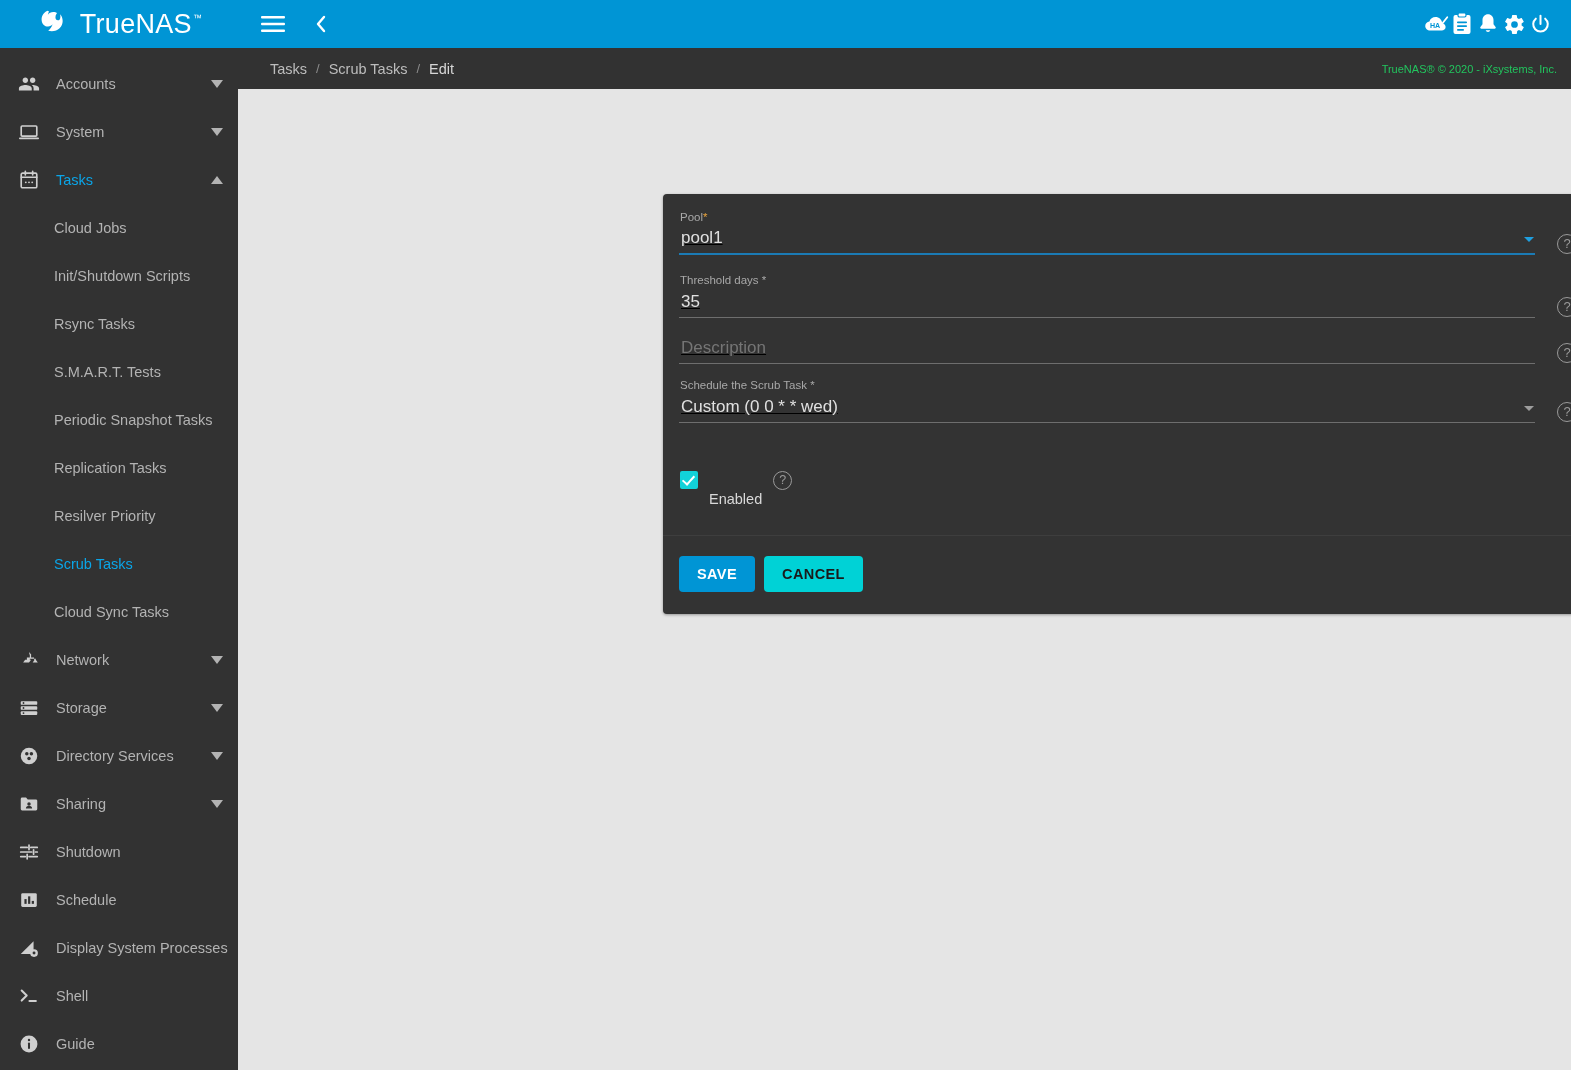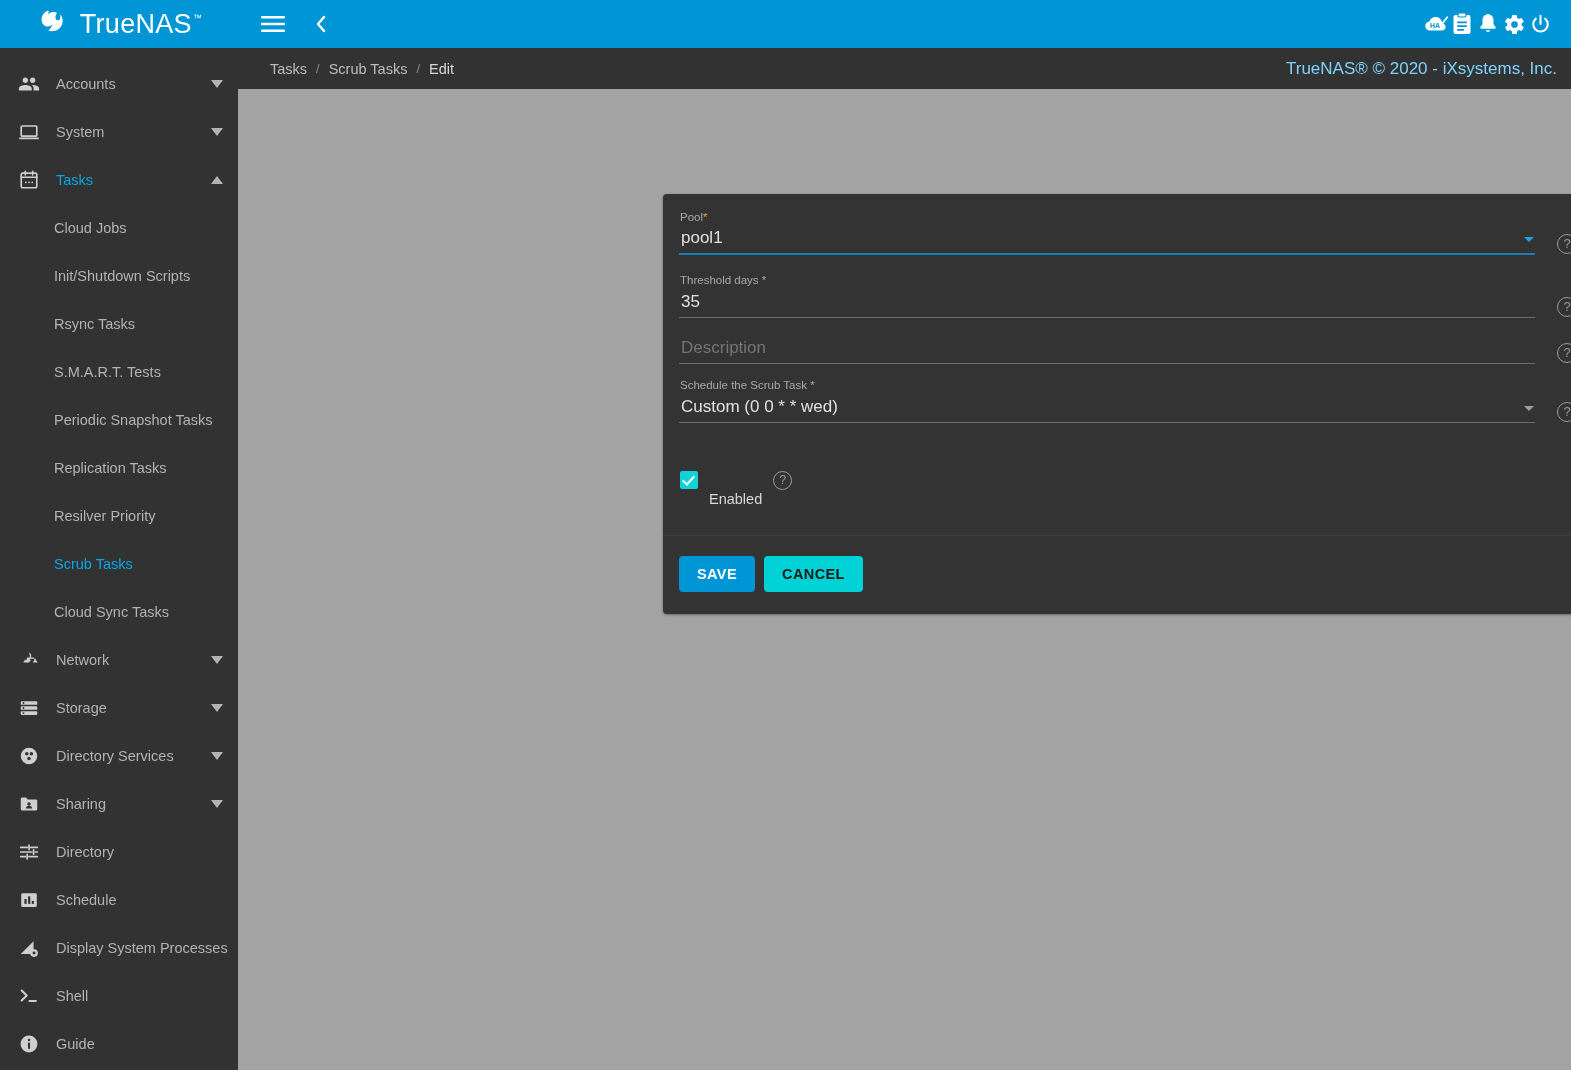--- a/index.html
+++ b/index.html
@@ -82,24 +82,24 @@
     height: 41px; min-height: 41px;
     background: #323232;
     display: flex; align-items: center;
     padding: 0 14px 0 32px;
     font-size: 14.5px;
     color: #bdbdbd;
   }
   .crumb { color: #bdbdbd; cursor: pointer; }
   .crumb.last { color: #d6d6d6; cursor: default; }
   .crumb-sep { color: #8c8c8c; padding: 0 9px; font-size: 13px; }
-  .copyright { margin-left: auto; color: #7dd3fc; font-size: 17px; }
+  .copyright { margin-left: auto; color: #22c55e; font-size: 11px; }
 
   .content {
-    flex: 1; background: #a3a3a3; position: relative; overflow: hidden;
+    flex: 1; background: #e5e5e5; position: relative; overflow: hidden;
   }
 
   
   .card {
     position: absolute; left: 425px; top: 105px; width: 958px;
     background: #333333;
     border-radius: 4px;
     box-shadow: 0 1px 3px rgba(0,0,0,.35);
     overflow: hidden;
   }
@@ -110,20 +110,21 @@
     font-size: 11.5px; color: #a8a8a8; line-height: 14px;
     padding-left: 1px; margin-bottom: 1px; white-space: nowrap;
   }
   .flabel .req { color: #a8a8a8; }
   .flabel .req.amber { color: #e8a33d; }
   .finput-row {
     display: flex; align-items: flex-end;
     height: 30px;
     border-bottom: 1px solid #6e6e6e;
     position: relative;
+    text-decoration: underline;
   }
   .finput-row.focused { border-bottom: 2px solid #1b7bb5; }
   .fvalue {
     flex: 1; font-size: 17px; color: #e0e0e0;
     line-height: 24px; padding-bottom: 3px;
     white-space: nowrap; overflow: hidden;
     background: transparent; border: 0; outline: none;
     font-family: "Liberation Sans", sans-serif;
   }
   .fvalue.placeholder { color: #b0b0b0; }
@@ -335,21 +336,21 @@
         </span>
       </div>
 
       <div class="nav-item">
         <span class="ico">
           <svg width="22" height="22" viewBox="0 0 24 24" fill="none" stroke="currentColor" stroke-width="1.9" stroke-linecap="round">
               <path d="M3 7h7M14 7h7M3 12h12M19 12h2M3 17h5M12 17h9"></path>
               <path d="M12 4.6v4.8M17 9.6v4.8M10 14.6v4.8"></path>
             </svg>
         </span>
-        <span class="lbl">Directory</span>
+        <span class="lbl">Shutdown</span>
         <span class="chev"></span>
       </div>
 
       <div class="nav-item">
         <span class="ico">
           <svg width="22" height="22" viewBox="0 0 24 24" fill="currentColor">
               <rect x="3.5" y="4.5" width="17" height="15" rx="1.5"></rect>
               <rect x="7" y="11" width="2.4" height="5.2" fill="#323232"></rect>
               <rect x="11" y="8" width="2.4" height="8.2" fill="#323232"></rect>
               <rect x="15" y="13" width="2.4" height="3.2" fill="#323232"></rect>

